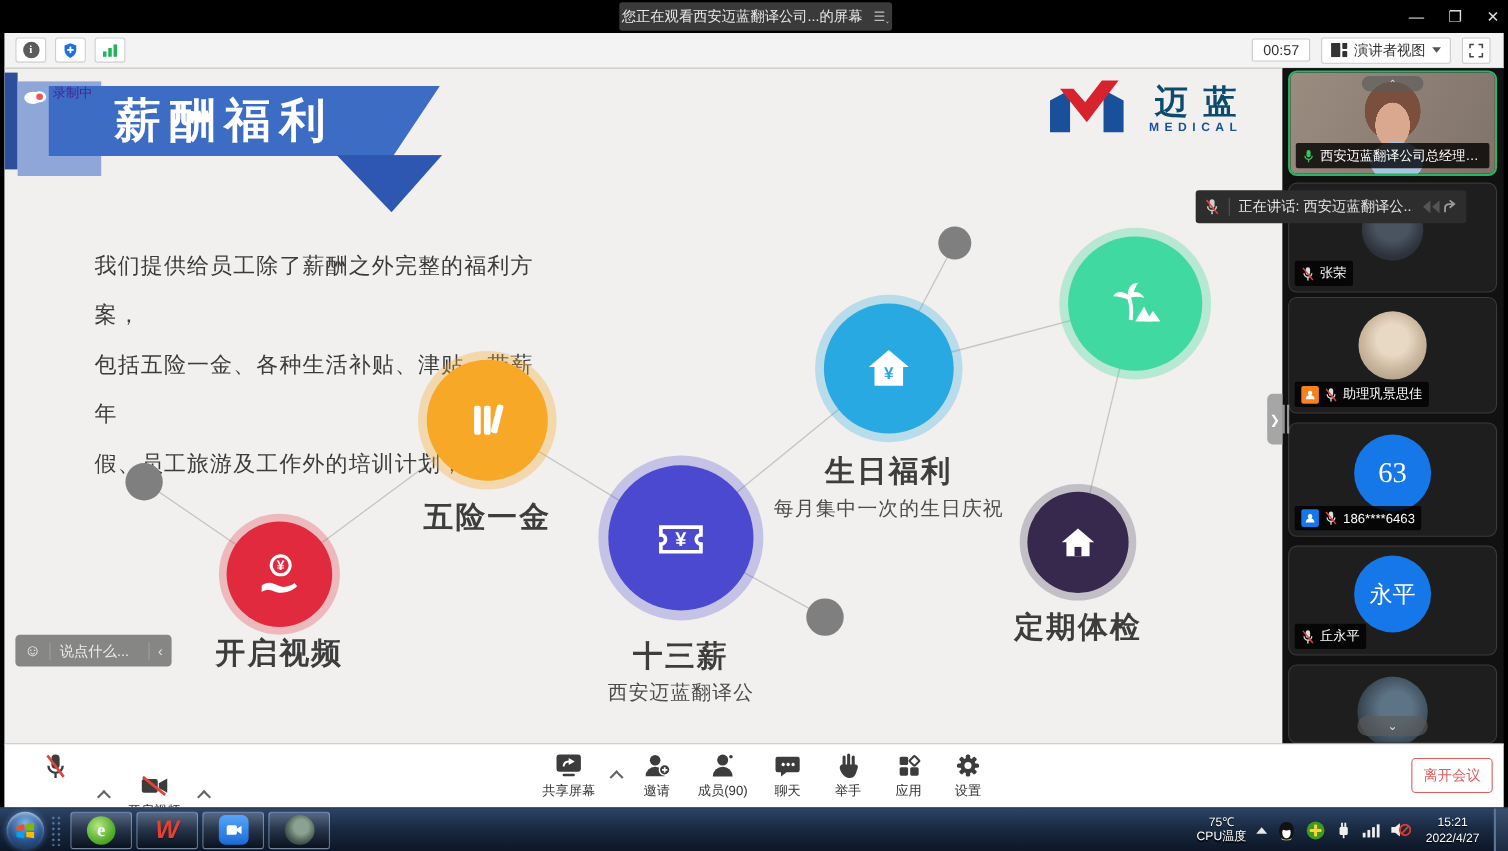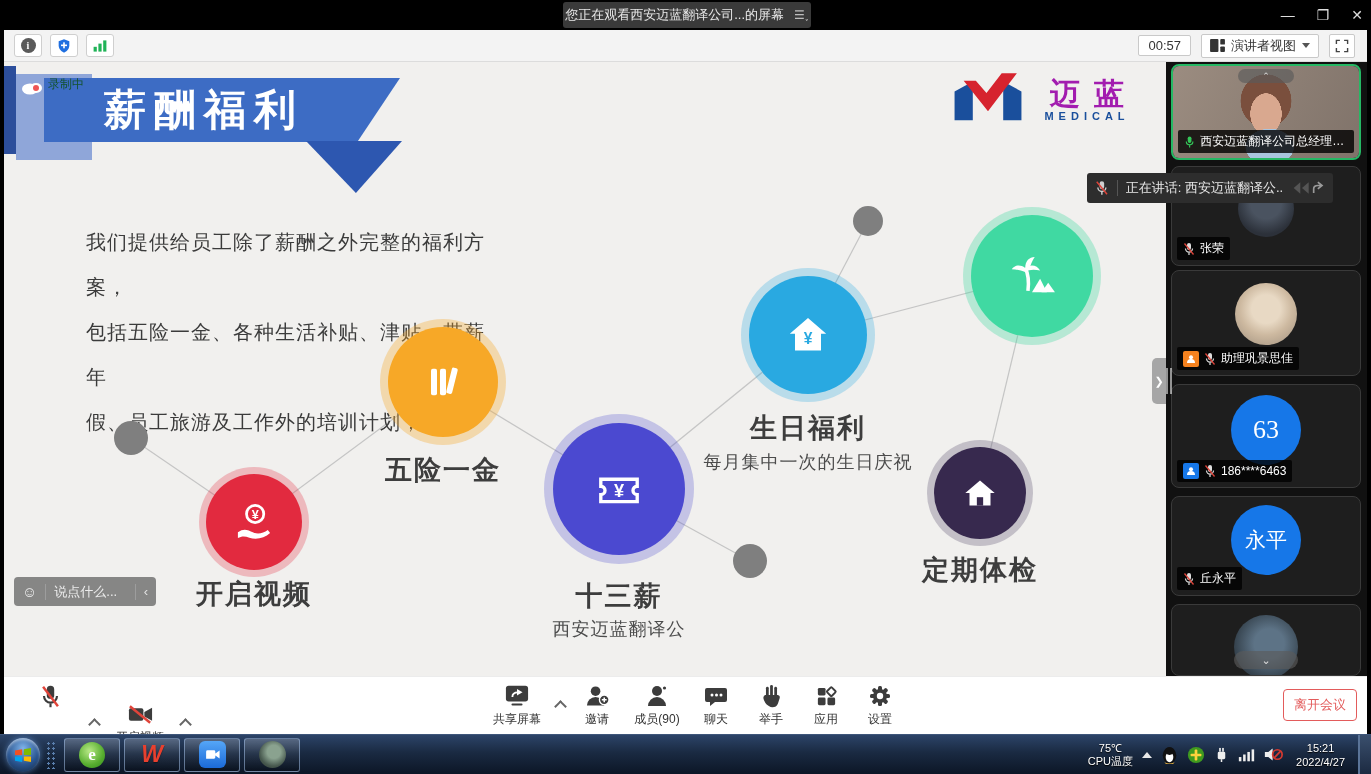--- a/index.html
+++ b/index.html
@@ -40,25 +40,25 @@
 
   .strip-navy { position:absolute; left:0; top:4px; width:12px; height:88px; background:#2c4e9b; }
   .block-blue { position:absolute; left:12px; top:12px; width:76px; height:86px; background:#8fa6d9; }
   .ribbon { position:absolute; left:40px; top:16px; width:356px; height:64px; background:#3d6cc4;
             clip-path:polygon(0 0,100% 0,88% 100%,0 100%); }
   .ribbon-fold { position:absolute; left:302px; top:79px; width:96px; height:52px; background:#2d57b0;
                  clip-path:polygon(0 0,100% 0,52% 100%); }
   .slide-title { position:absolute; left:100px; top:20px; color:#fff; font-family:"Liberation Serif",serif;
                  font-size:42px; font-weight:bold; letter-spacing:8px; z-index:2; }
   .rec-cloud { position:absolute; left:16px; top:18px; width:24px; height:15px; z-index:2; }
-  .rec-label { position:absolute; left:44px; top:14px; color:#14532d; font-size:12px; z-index:2;text-align:right; }
+  .rec-label { position:absolute; left:44px; top:14px; color:#4c1d95; font-size:12px; z-index:2;text-align:right; }
 
   .logo { position:absolute; left:946px; top:8px; display:flex; align-items:center; gap:10px; z-index:2; }
   .logo-text { display:flex; flex-direction:column; align-items:center; }
-  .logo-cn { color:#a21caf; font-size:30px; font-weight:bold; letter-spacing:14px; text-indent:14px; line-height:1.1; }
+  .logo-cn { color:#0c4a6e; font-size:30px; font-weight:bold; letter-spacing:14px; text-indent:14px; line-height:1.1; }
   .logo-en { color:#1a4f9c; font-size:11px; font-weight:bold; letter-spacing:5px; }
 
   .para { position:absolute; left:82px; top:158px; width:400px; font-family:"Liberation Serif",serif;
           font-size:20px; color:#3b3b3b; line-height:45px; letter-spacing:1px; z-index:1; }
 
   .circ { position:absolute; border-radius:50%; display:flex; align-items:center; justify-content:center; z-index:1; }
   .dot { position:absolute; border-radius:50%; background:#7f7f7f; z-index:1; }
   .b-label { position:absolute; width:300px; text-align:center; font-size:27px; color:#3d3d3d;
              font-weight:600; letter-spacing:2px; z-index:1; }
   .b-desc { position:absolute; width:340px; text-align:center; font-family:"Liberation Serif",serif;

